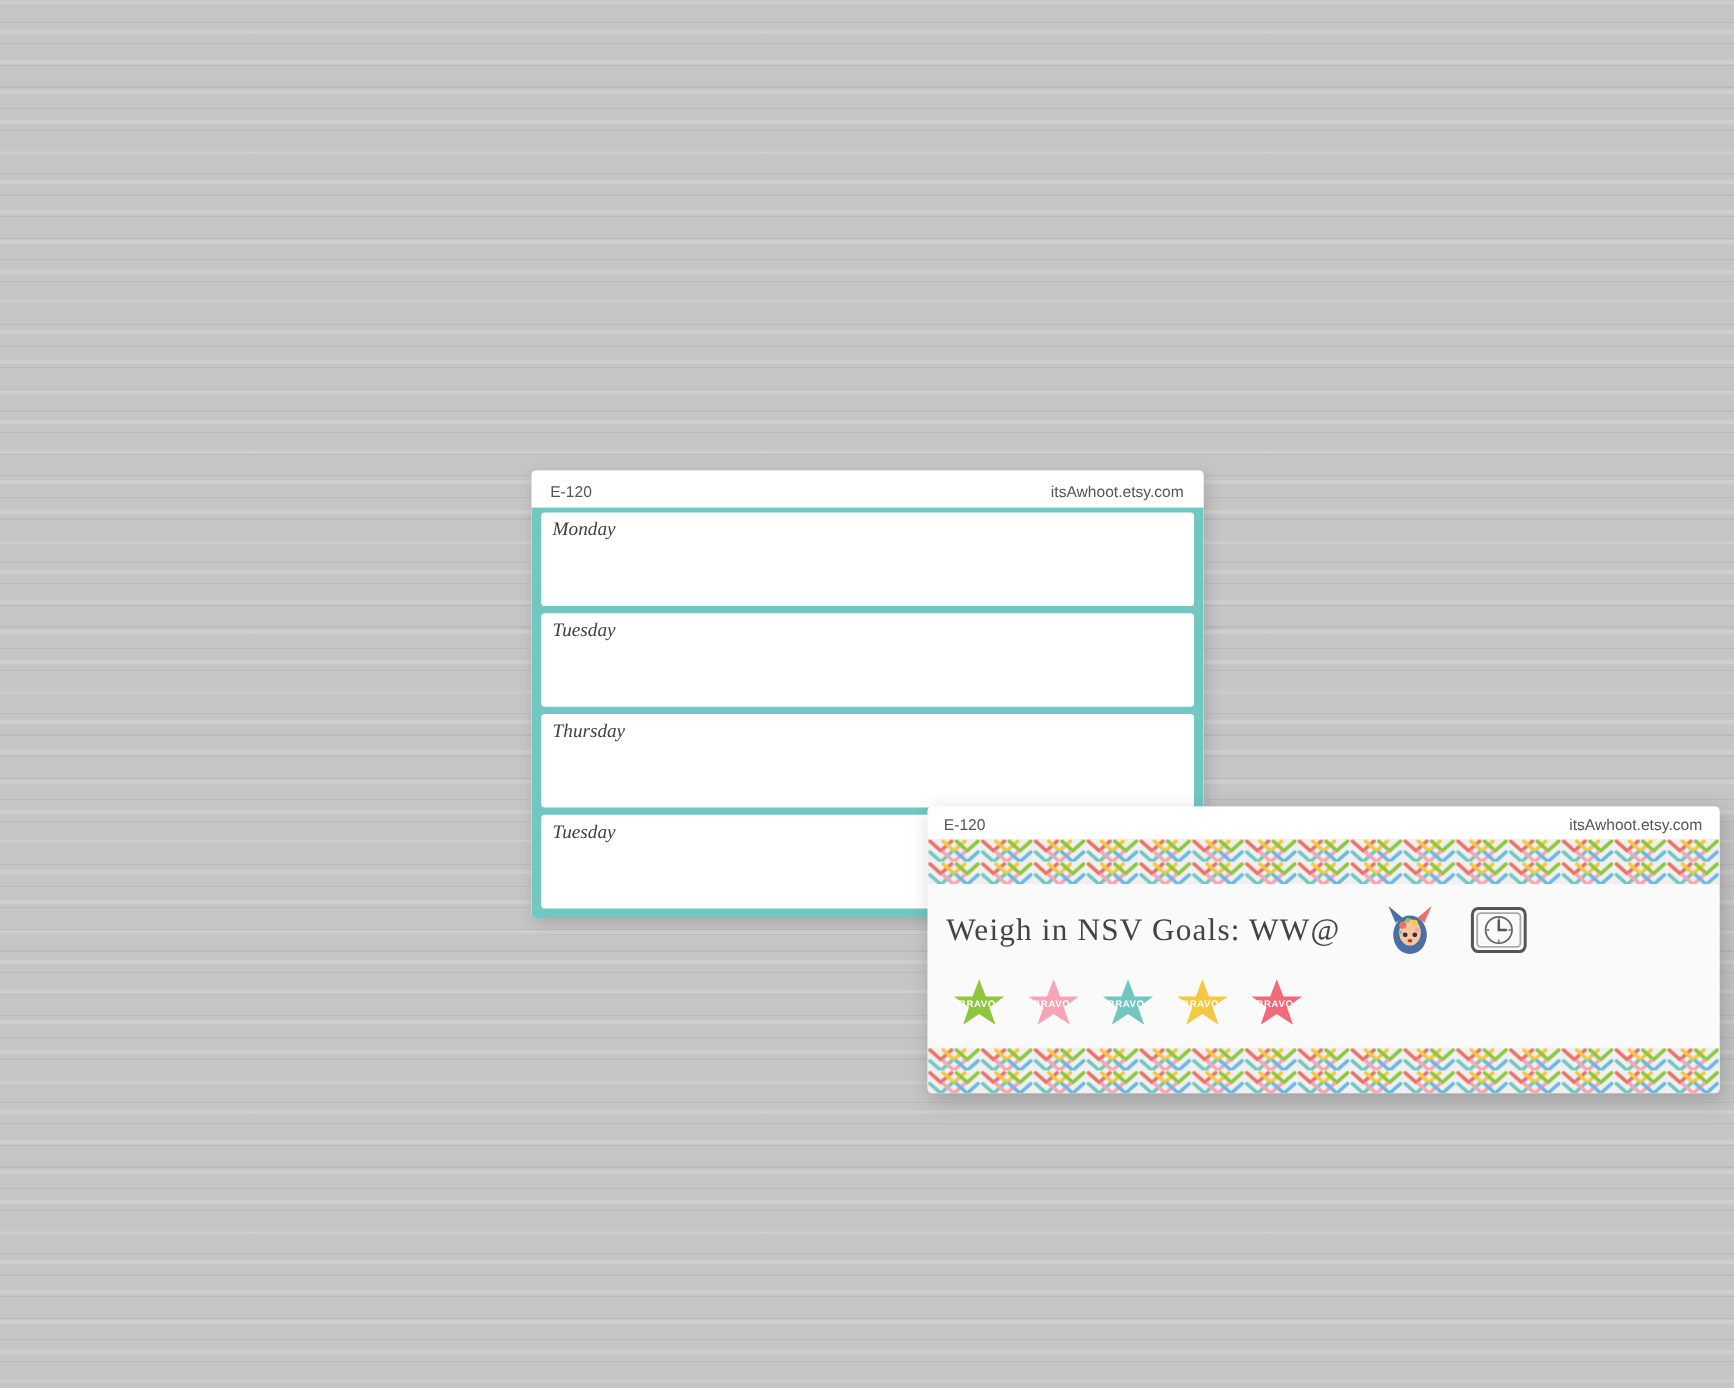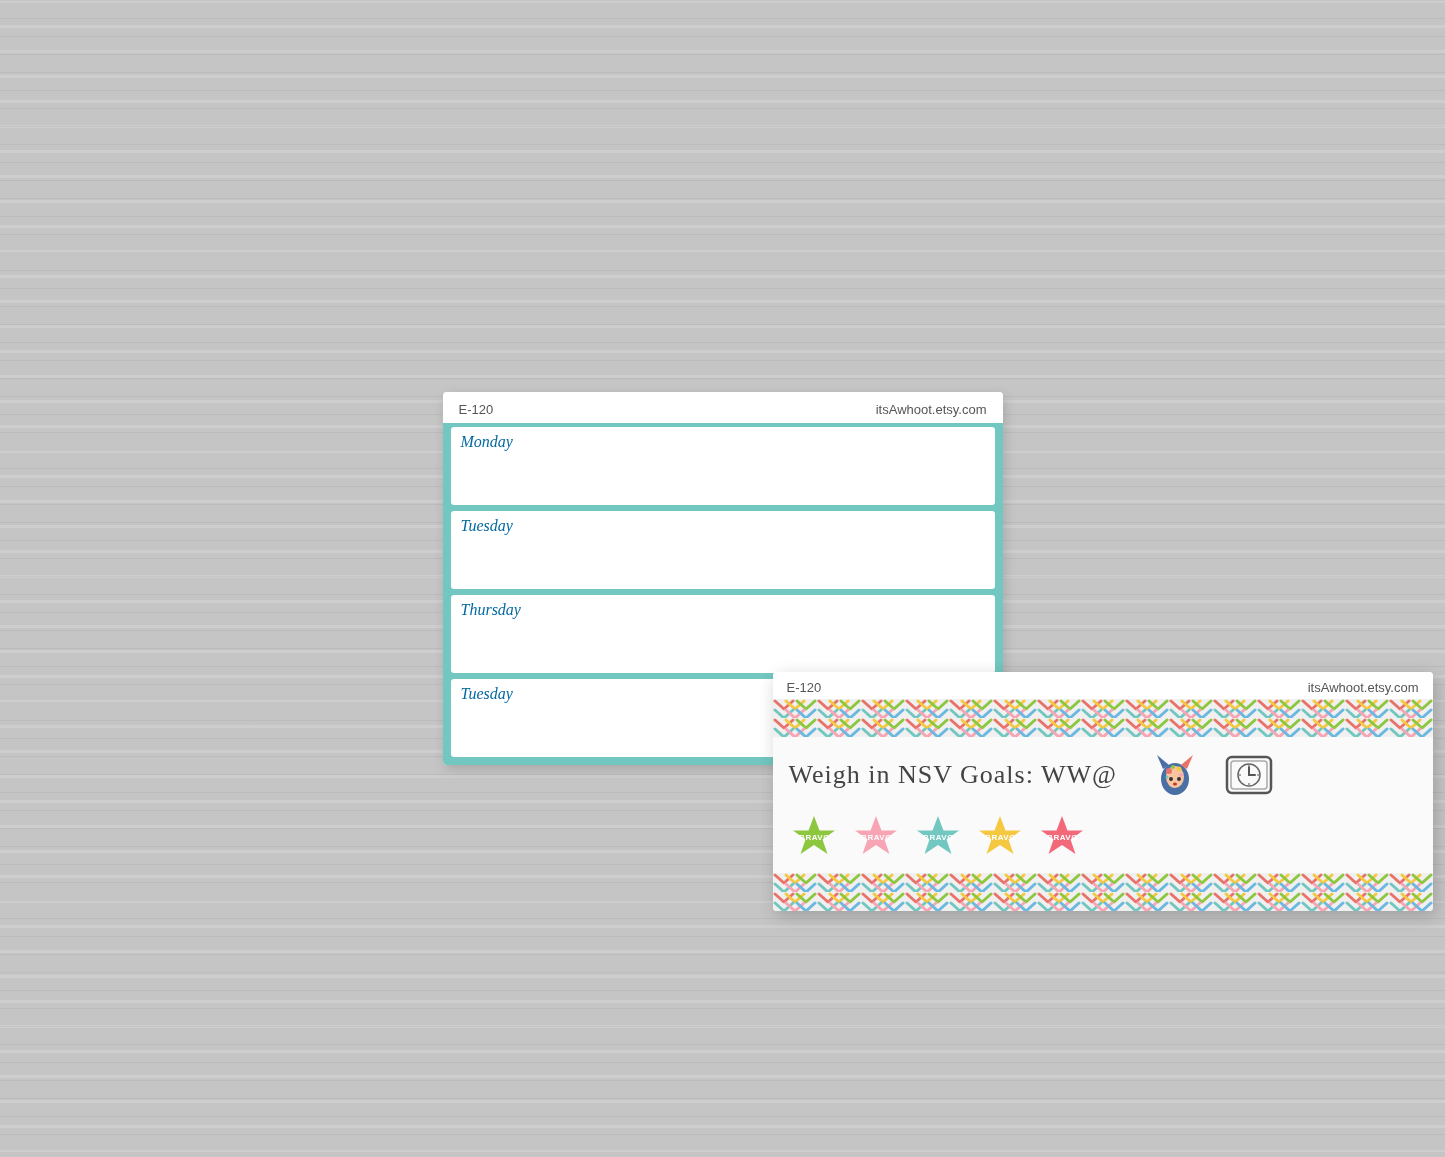--- a/index.html
+++ b/index.html
@@ -106,21 +106,21 @@
     .day-row {
       background: white;
       border-radius: 3px;
       padding: 6px 10px 28px 10px;
       min-height: 78px;
       position: relative;
     }
 
     .day-label {
       font-size: 16px;
-      color: #0369a1;
+      color: #404040;
       font-family: 'Georgia', serif;
       font-style: italic;
     }
 
     
     .sticker-card {
       position: absolute;
       top: 280px;
       left: 330px;
       width: 660px;
@@ -199,21 +199,21 @@
       align-items: center;
       gap: 10px;
     }
 
     
     .star-sticker {
       width: 52px;
       height: 52px;
       display: flex;
       align-items: center;
-      justify-content: flex-start;
+      justify-content: flex-end;
       position: relative;
     }
 
     .star-shape {
       width: 50px;
       height: 50px;
     }
 
     .bravo-label {
       position: absolute;

